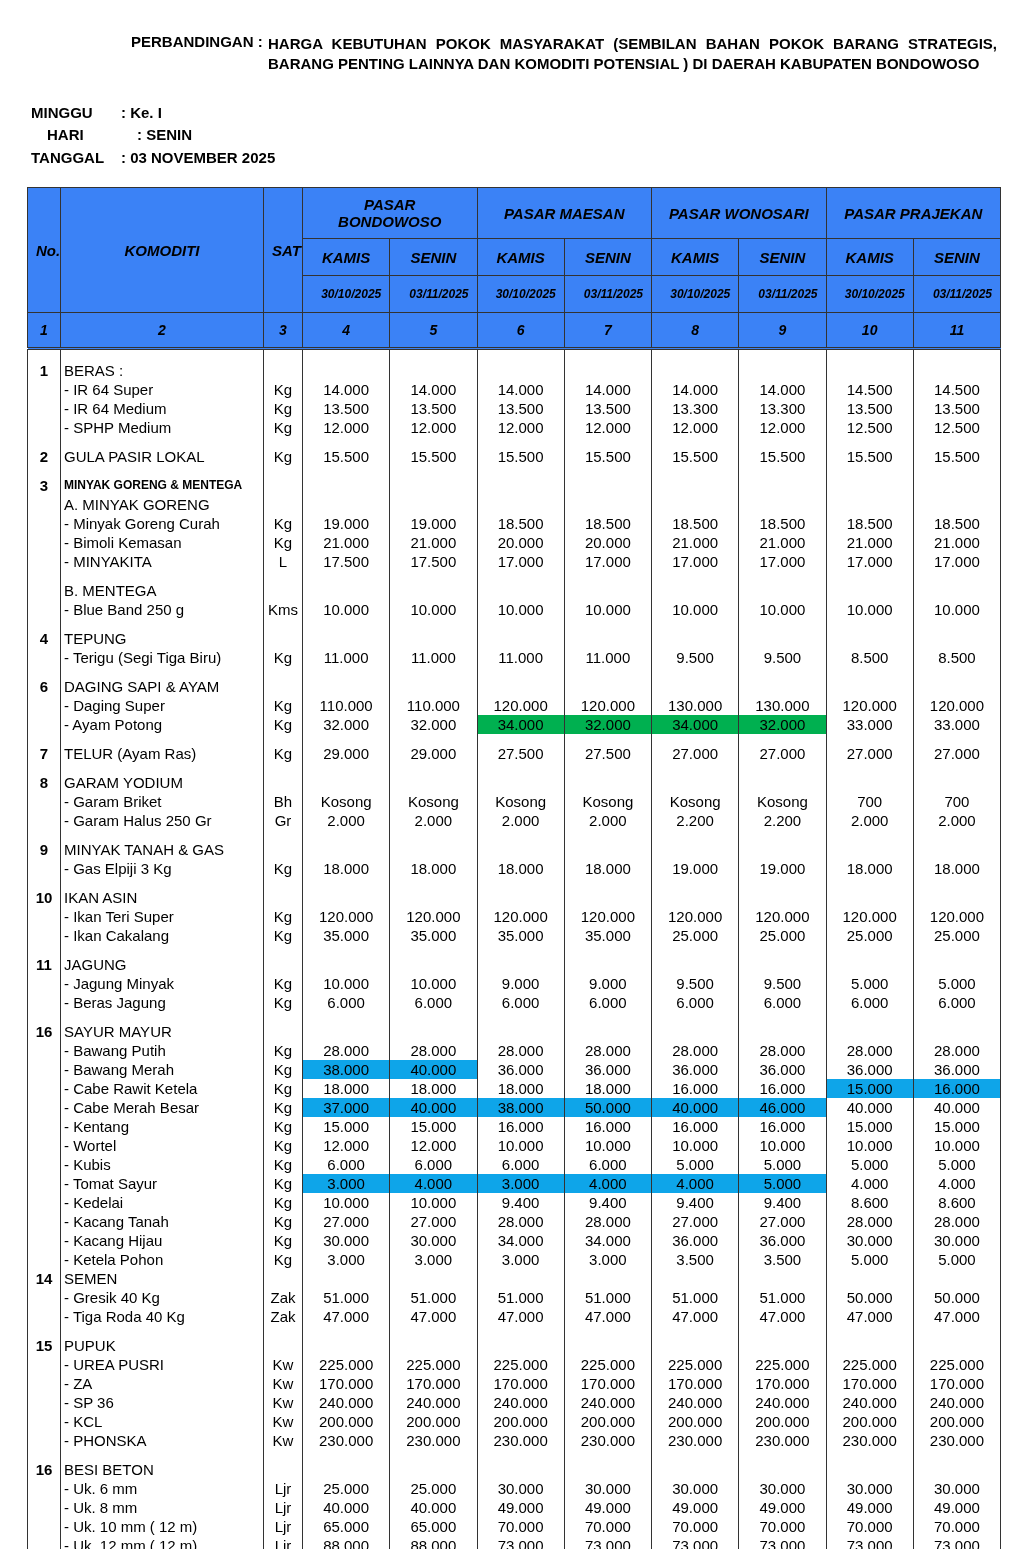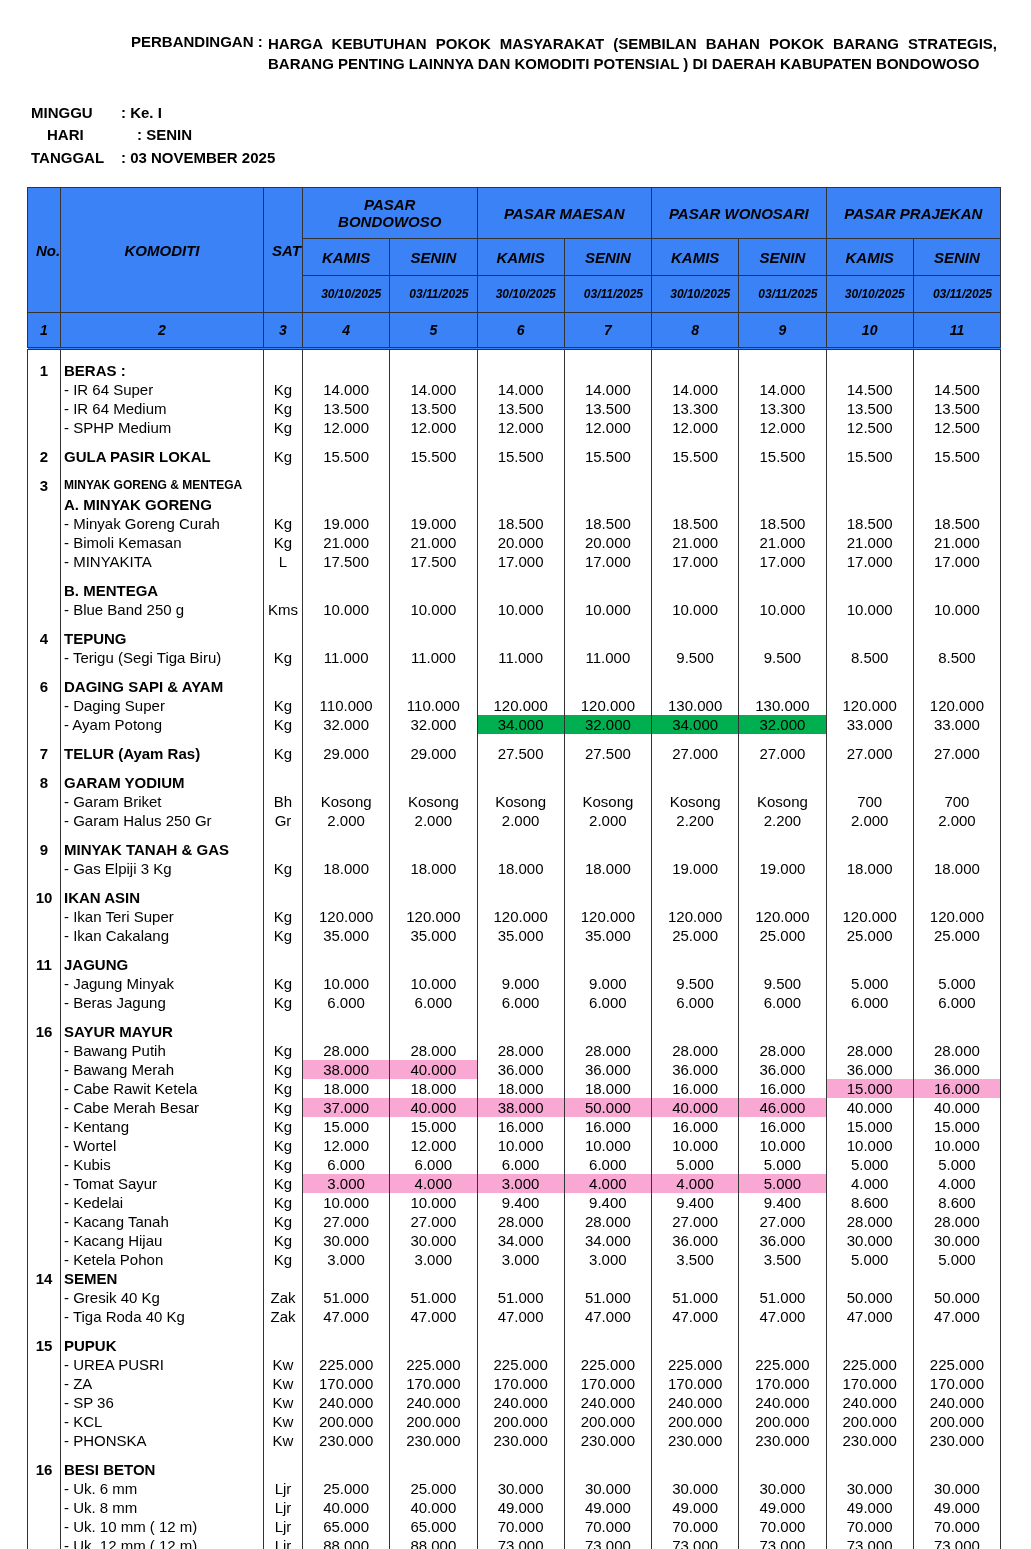--- a/index.html
+++ b/index.html
@@ -17,26 +17,26 @@
   thead th { background:#3b82f6; border:1.5px solid #333; font-weight:bold; text-align:center; padding:8px;font-style:italic; }
   thead tr.r1 th { height:22px; font-size:15px; }
   thead tr.r2 th { height:20px; font-size:15px; }
   thead tr.r3 th { height:20px; font-size:12px;text-align:right; }
   thead tr.r4 th { height:18px; font-size:14px; border-bottom:3px double #333; }
   tbody td { border-left:1.5px solid #333; border-right:1.5px solid #333; padding:0; font-size:15px; height:19px; line-height:19px; }
   tbody tr.gap td { height:11px; line-height:11px; }
   tbody tr.last td { border-bottom:1.5px solid #333;text-decoration:underline; }
   td.no { text-align:center; font-weight:bold; }
   td.kom { padding-left:3px; white-space:nowrap; }
-  td.kom.bold { font-weight:bold; }
+  td.kom.bold { font-weight:normal; }
   td.kom.small { font-size:12px; font-weight:bold; }
   td.sat { text-align:center; }
   td.val { text-align:center; }
   td.hl-green { background:#00b050; }
-  td.hl-yellow { background:#f9a8d4; }
+  td.hl-yellow { background:#0ea5e9; }
   tr.sp td { height:10px; line-height:10px; }
 </style>
 </head>
 <body>
 
 <div class="hdr hdr-label">PERBANDINGAN :</div>
 <div class="hdr hdr-text">HARGA KEBUTUHAN POKOK MASYARAKAT (SEMBILAN BAHAN POKOK BARANG STRATEGIS, BARANG PENTING LAINNYA DAN KOMODITI POTENSIAL ) DI DAERAH KABUPATEN BONDOWOSO</div>
 
 <div class="meta" style="top:104px;"><span class="k">MINGGU</span><span>: Ke. I</span></div>
 <div class="meta" style="top:126px;margin-left:16px;"><span class="k">HARI</span><span>: SENIN</span></div>

